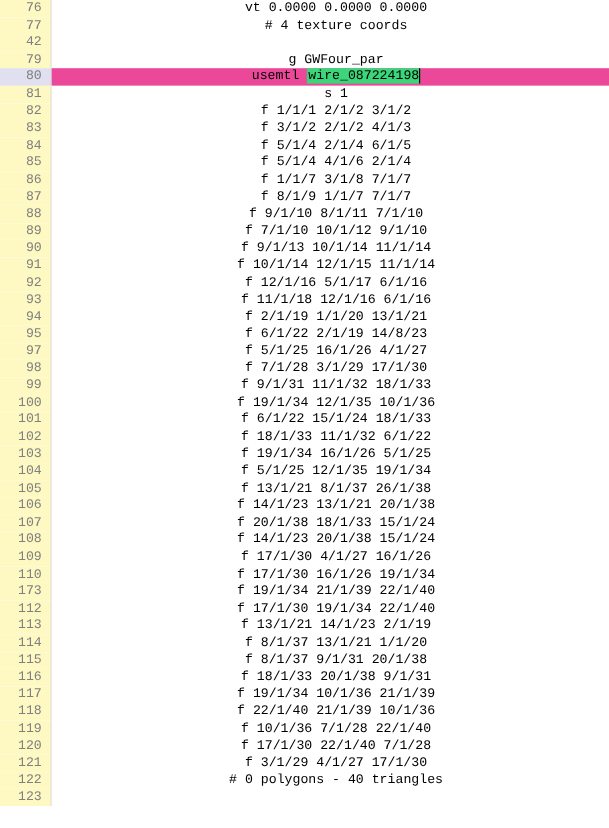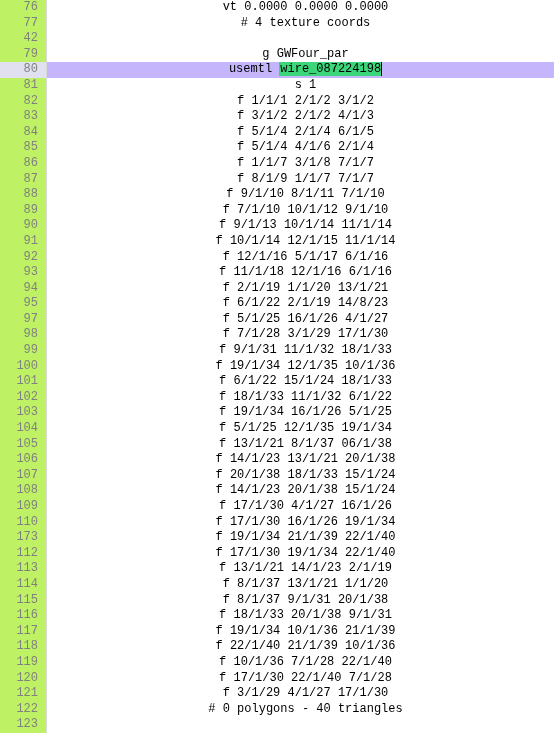--- a/index.html
+++ b/index.html
@@ -21,33 +21,33 @@
     display: flex;
     flex-direction: row;
     align-items: stretch;
     height: 15.6px;
     white-space: pre;
   }
   .gutter {
     width: 38px;
     text-align: right;
     padding-right: 8px;
-    background: #bef264;
+    background: #fef9c3;
     color: #808080;
     border-right: 1px solid #d8d8d8;
     user-select: none;
   }
   .code {
     padding-left: 10px;
     flex: 1 1 auto;
     background: #ffffff;
     text-align: center;
   }
   .line.active .code {
-    background: #c4b5fd;
+    background: #ec4899;
   }
   .line.active .gutter {
     background: #e0e0f0;
   }
   .highlight {
     background: #3cd67a;
     color: #000000;
     padding: 0 1px;
   }
   .caret {
@@ -84,21 +84,21 @@
     <div class="line"><div class="gutter">94</div><div class="code"><span>f 2/1/19 1/1/20 13/1/21</span></div></div>
     <div class="line"><div class="gutter">95</div><div class="code"><span>f 6/1/22 2/1/19 14/8/23</span></div></div>
     <div class="line"><div class="gutter">97</div><div class="code"><span>f 5/1/25 16/1/26 4/1/27</span></div></div>
     <div class="line"><div class="gutter">98</div><div class="code"><span>f 7/1/28 3/1/29 17/1/30</span></div></div>
     <div class="line"><div class="gutter">99</div><div class="code"><span>f 9/1/31 11/1/32 18/1/33</span></div></div>
     <div class="line"><div class="gutter">100</div><div class="code"><span>f 19/1/34 12/1/35 10/1/36</span></div></div>
     <div class="line"><div class="gutter">101</div><div class="code"><span>f 6/1/22 15/1/24 18/1/33</span></div></div>
     <div class="line"><div class="gutter">102</div><div class="code"><span>f 18/1/33 11/1/32 6/1/22</span></div></div>
     <div class="line"><div class="gutter">103</div><div class="code"><span>f 19/1/34 16/1/26 5/1/25</span></div></div>
     <div class="line"><div class="gutter">104</div><div class="code"><span>f 5/1/25 12/1/35 19/1/34</span></div></div>
-    <div class="line"><div class="gutter">105</div><div class="code"><span>f 13/1/21 8/1/37 06/1/38</span></div></div>
+    <div class="line"><div class="gutter">105</div><div class="code"><span>f 13/1/21 8/1/37 26/1/38</span></div></div>
     <div class="line"><div class="gutter">106</div><div class="code"><span>f 14/1/23 13/1/21 20/1/38</span></div></div>
     <div class="line"><div class="gutter">107</div><div class="code"><span>f 20/1/38 18/1/33 15/1/24</span></div></div>
     <div class="line"><div class="gutter">108</div><div class="code"><span>f 14/1/23 20/1/38 15/1/24</span></div></div>
     <div class="line"><div class="gutter">109</div><div class="code"><span>f 17/1/30 4/1/27 16/1/26</span></div></div>
     <div class="line"><div class="gutter">110</div><div class="code"><span>f 17/1/30 16/1/26 19/1/34</span></div></div>
     <div class="line"><div class="gutter">173</div><div class="code"><span>f 19/1/34 21/1/39 22/1/40</span></div></div>
     <div class="line"><div class="gutter">112</div><div class="code"><span>f 17/1/30 19/1/34 22/1/40</span></div></div>
     <div class="line"><div class="gutter">113</div><div class="code"><span>f 13/1/21 14/1/23 2/1/19</span></div></div>
     <div class="line"><div class="gutter">114</div><div class="code"><span>f 8/1/37 13/1/21 1/1/20</span></div></div>
     <div class="line"><div class="gutter">115</div><div class="code"><span>f 8/1/37 9/1/31 20/1/38</span></div></div>

